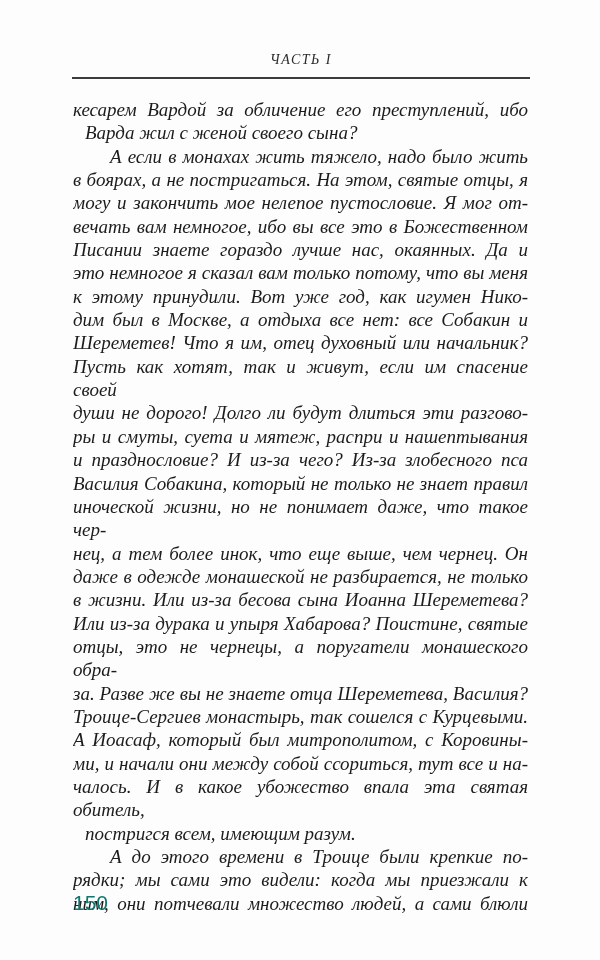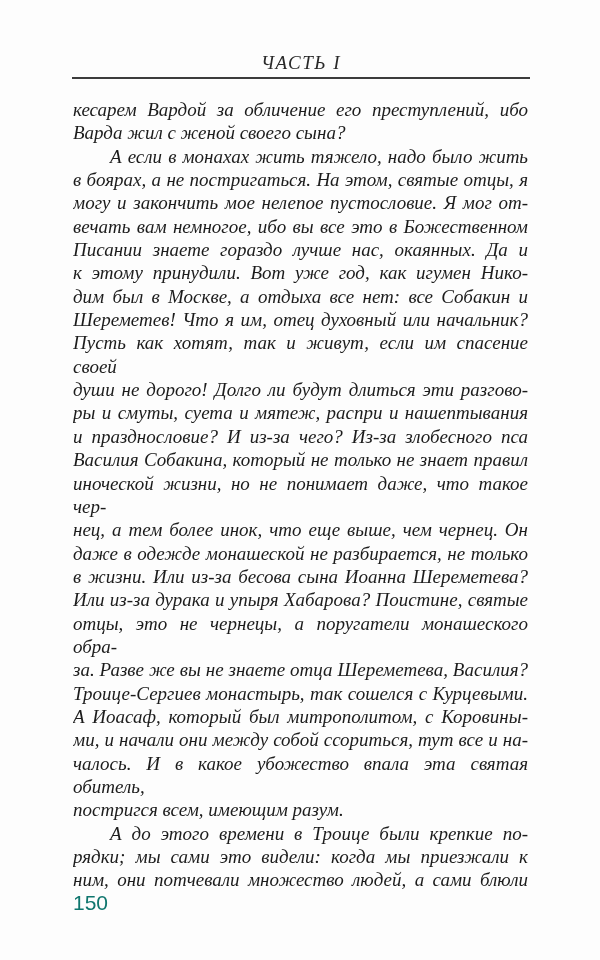--- a/index.html
+++ b/index.html
@@ -16,21 +16,21 @@
     color: #1c1c1c;
     overflow: hidden;
   }
   .running-head {
     position: absolute;
     top: 52px;
     left: 72px;
     width: 458px;
     text-align: center;
     font-style: italic;
-    font-size: 19px;
+    font-size: 14px;
     letter-spacing: 1.5px;
     color: #2a2a2a;
   }
   .head-rule {
     position: absolute;
     top: 77px;
     left: 72px;
     width: 458px;
     height: 2px;
     background: #3c3c3c;
@@ -47,20 +47,21 @@
     text-align: justify;
     text-align-last: justify;
     overflow: hidden;
     font-style: italic;
   }
   .line.indent {
     text-indent: 37px;
   }
   .line.last {
     text-align-last: left;
+    margin-left: 12px;
   }
   .folio {
     position: absolute;
     left: 73px;
     top: 891px;
     font-family: "Liberation Sans", sans-serif;
     font-size: 21px;
     color: #0f766e;
   }
 </style>
@@ -71,20 +72,21 @@
   <div class="running-head">ЧАСТЬ I</div>
   <div class="head-rule"></div>
   <div class="body-text">
       <div class="line">кесарем Вардой за обличение его преступлений, ибо</div>
       <div class="line last">Варда жил с женой своего сына?</div>
       <div class="line indent">А если в монахах жить тяжело, надо было жить</div>
       <div class="line">в боярах, а не постригаться. На этом, святые отцы, я</div>
       <div class="line">могу и закончить мое нелепое пустословие. Я мог от-</div>
       <div class="line">вечать вам немногое, ибо вы все это в Божественном</div>
       <div class="line">Писании знаете гораздо лучше нас, окаянных. Да и</div>
+      <div class="line">это немногое я сказал вам только потому, что вы меня</div>
       <div class="line">к этому принудили. Вот уже год, как игумен Нико-</div>
       <div class="line">дим был в Москве, а отдыха все нет: все Собакин и</div>
       <div class="line">Шереметев! Что я им, отец духовный или начальник?</div>
       <div class="line">Пусть как хотят, так и живут, если им спасение своей</div>
       <div class="line">души не дорого! Долго ли будут длиться эти разгово-</div>
       <div class="line">ры и смуты, суета и мятеж, распри и нашептывания</div>
       <div class="line">и празднословие? И из-за чего? Из-за злобесного пса</div>
       <div class="line">Василия Собакина, который не только не знает правил</div>
       <div class="line">иноческой жизни, но не понимает даже, что такое чер-</div>
       <div class="line">нец, а тем более инок, что еще выше, чем чернец. Он</div>

